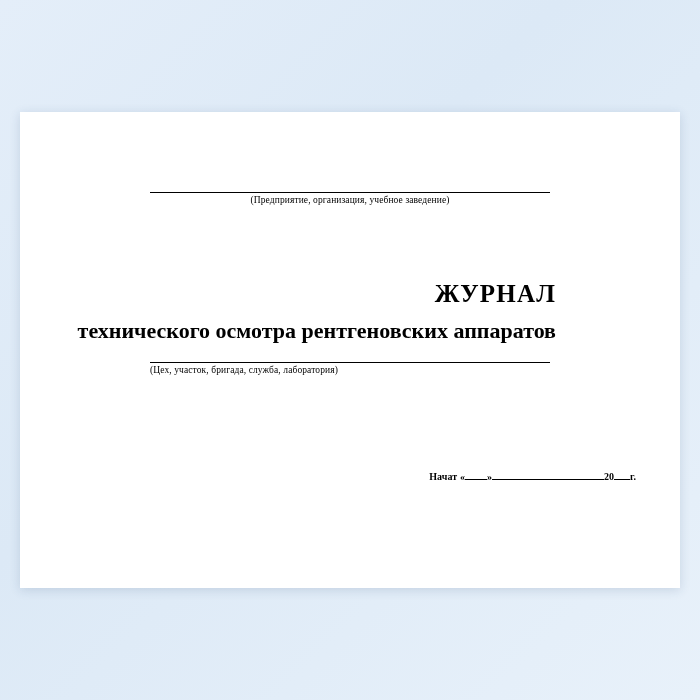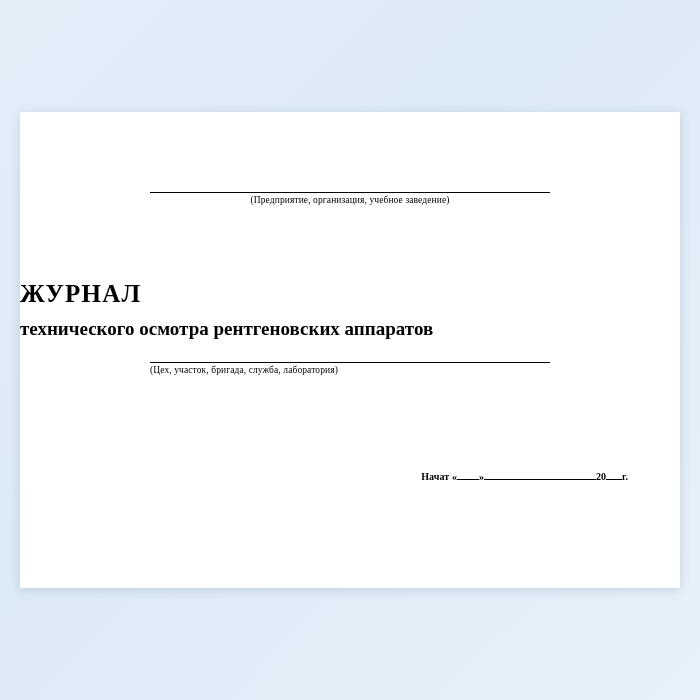--- a/index.html
+++ b/index.html
@@ -58,48 +58,48 @@
     margin-top: 2px;
     letter-spacing: 0.1px;
   }
 
   
   .title-block {
     position: absolute;
     left: 0;
     top: 168px;
     width: 536px;
-    text-align: left;
+    text-align: right;
   }
   .title-main {
     font-size: 25px;
     font-weight: bold;
     letter-spacing: 1.2px;
     color: #000000;
   }
   .title-sub {
-    font-size: 19px;
+    font-size: 22px;
     font-weight: bold;
     color: #000000;
     margin-top: 10px;
   }
 
   
   .dept-block {
     position: absolute;
     left: 130px;
     top: 250px;
     width: 400px;
     text-align: left;
   }
 
   
   .dates-block {
     position: absolute;
-    right: 52px;
+    right: 44px;
     top: 360px;
     font-size: 10.5px;
     color: #000000;
     text-align: right;
     line-height: 1.05;
   }
   .date-row {
     white-space: nowrap;
     margin-bottom: 9px;
     font-weight: bold;

